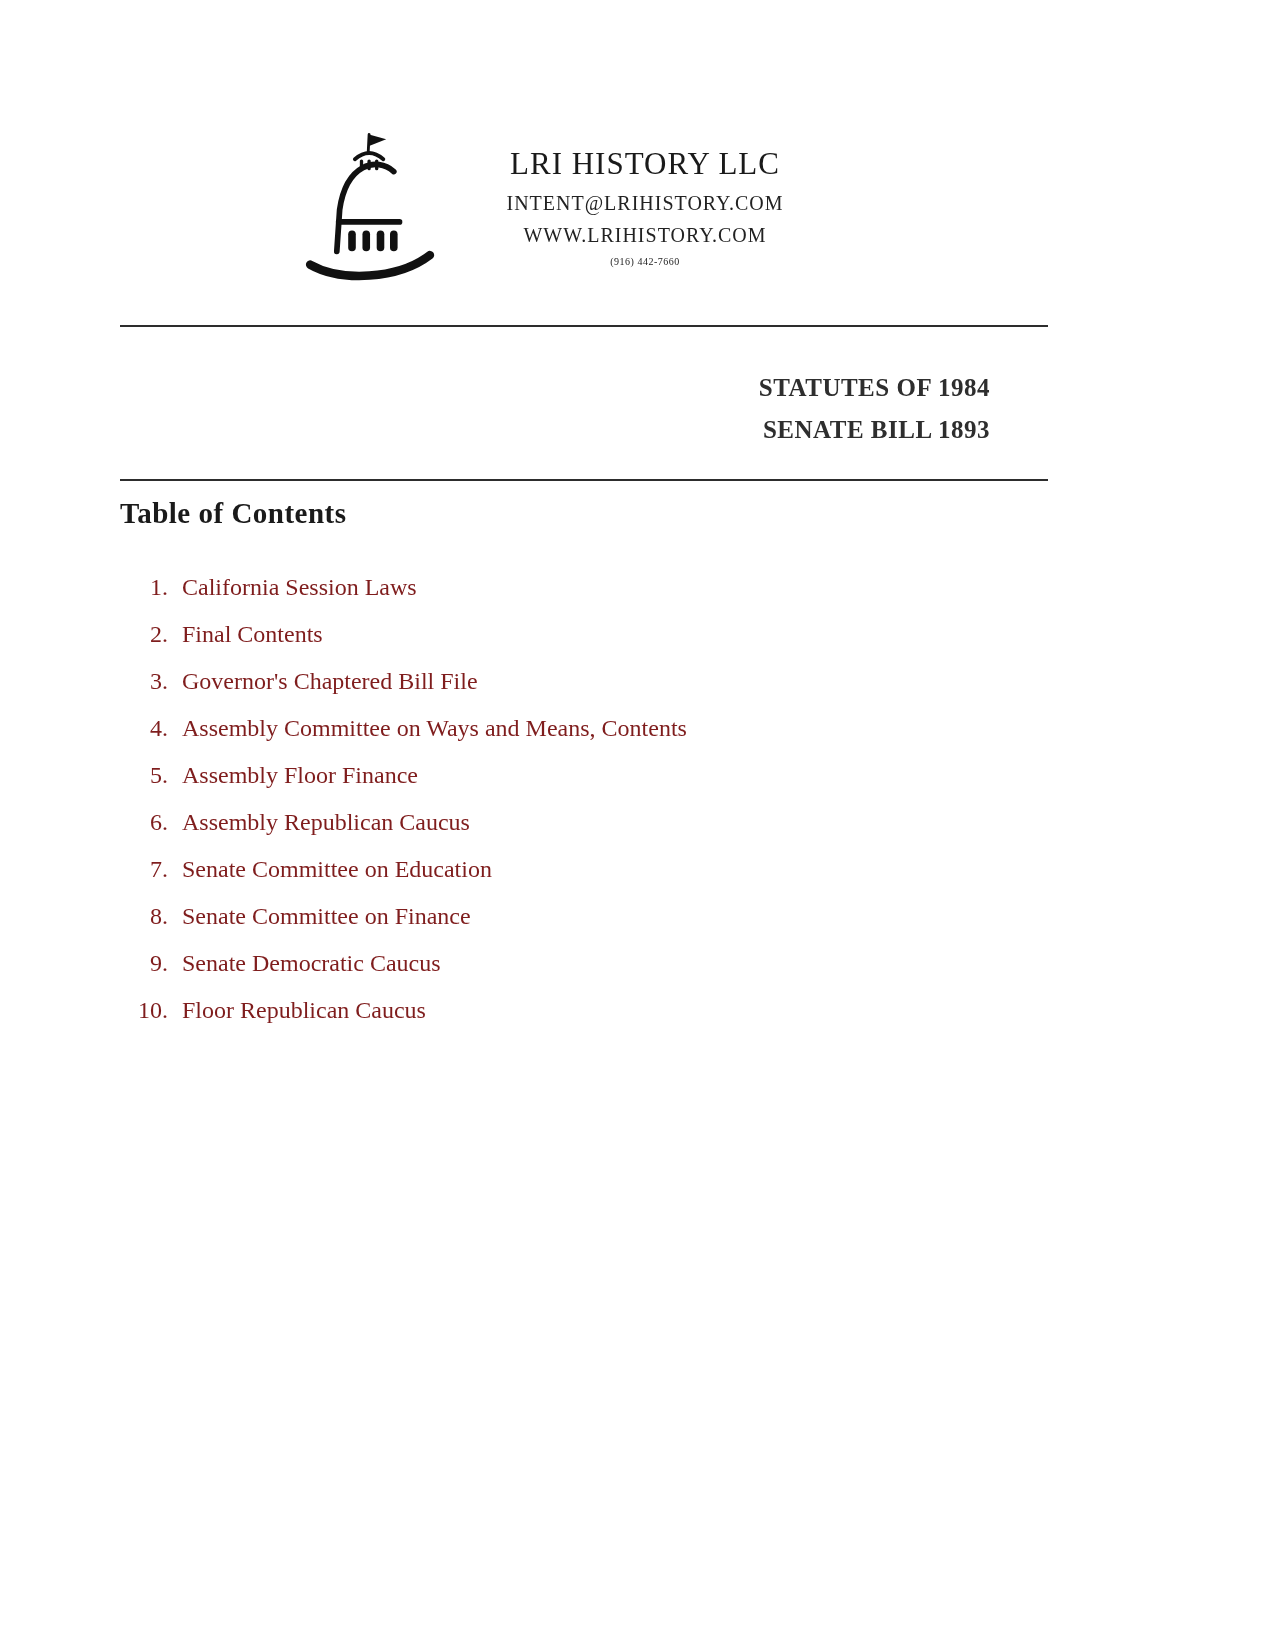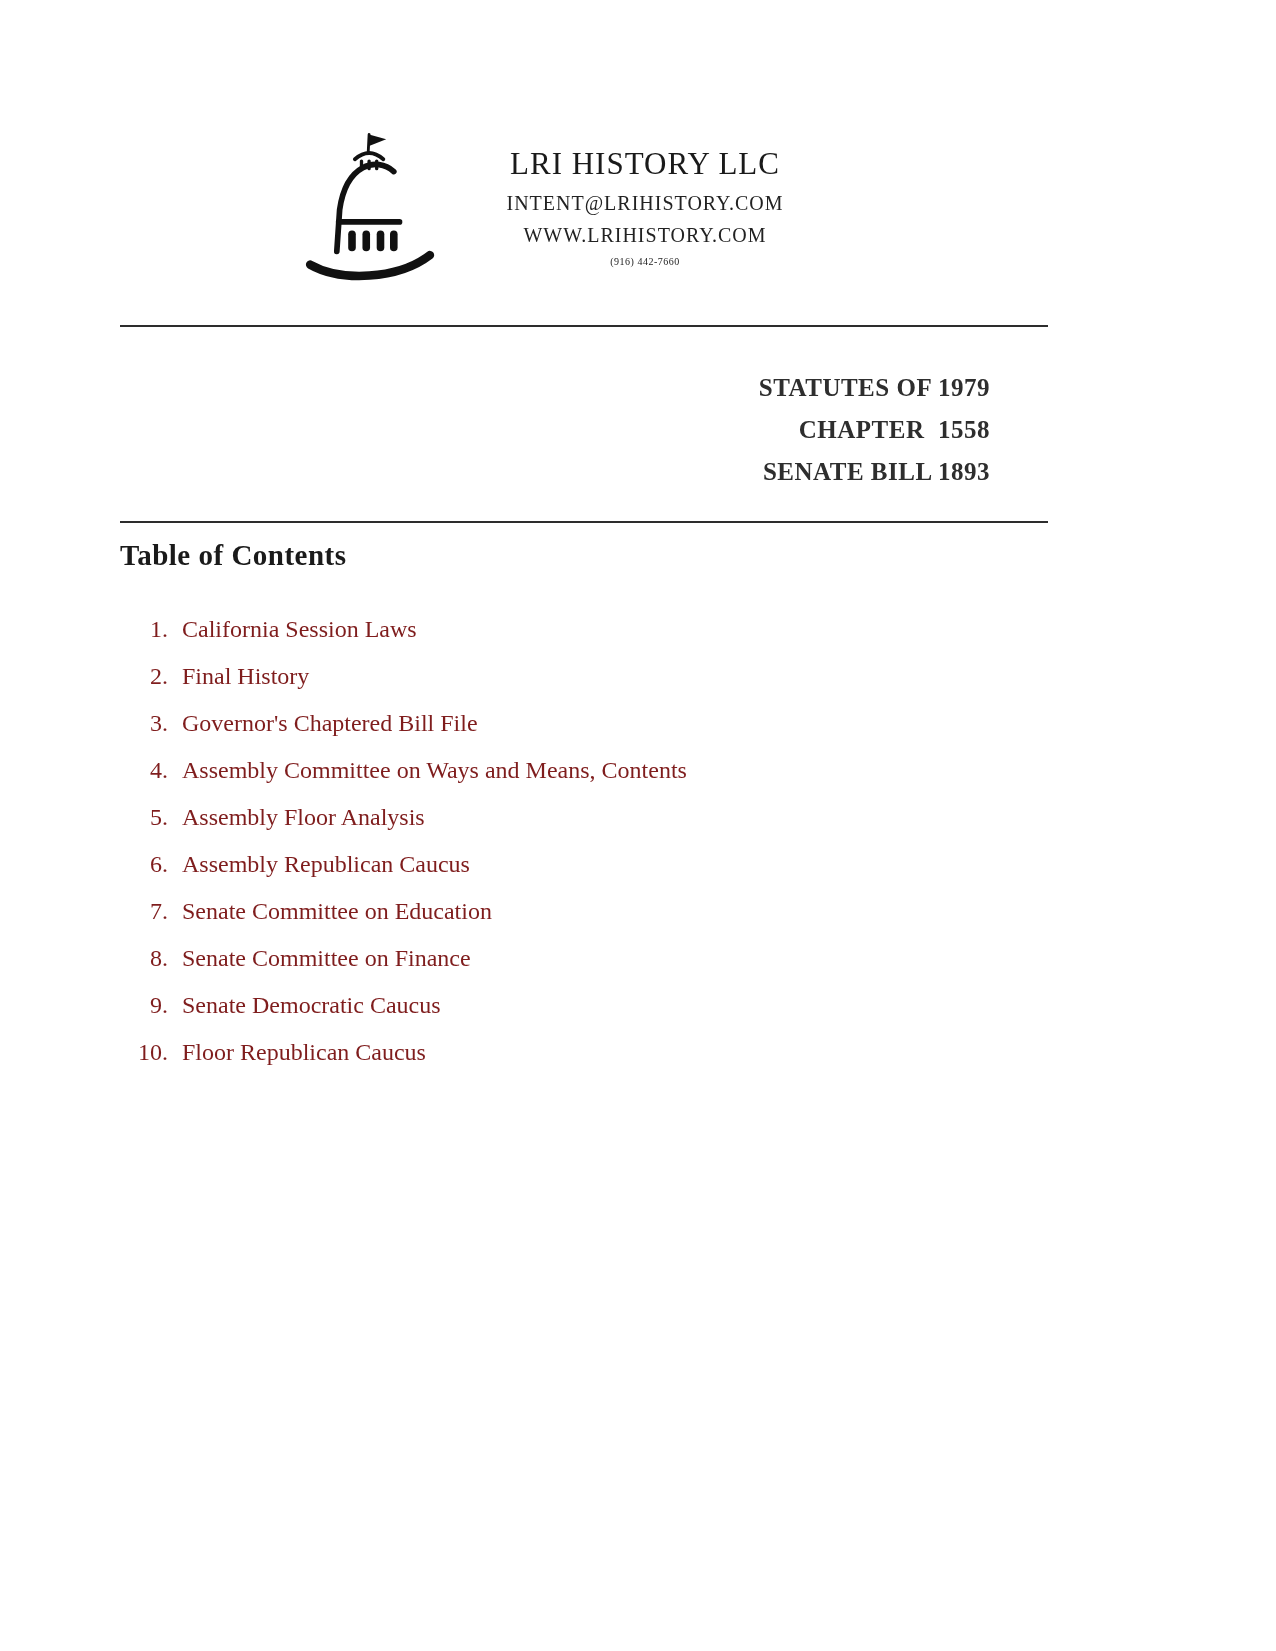--- a/index.html
+++ b/index.html
@@ -144,44 +144,43 @@
       <div class="company-name">LRI HISTORY LLC</div>
       <div class="contact-line">INTENT@LRIHISTORY.COM</div>
       <div class="contact-line">WWW.LRIHISTORY.COM</div>
       <div class="contact-line phone">(916) 442-7660</div>
     </div>
   </div>
 
   <hr class="rule rule-top">
 
   <div class="title-block">
-    <div class="title-line">STATUTES OF 1979</div>
-    <div class="title-line">CHAPTER  1558</div>
+    <div class="title-line">STATUTES OF 1984</div>
     <div class="title-line">SENATE BILL 1893</div>
   </div>
 
   <hr class="rule rule-mid">
 
   <h1 class="toc-heading">Table of Contents</h1>
 
   <ol class="toc-list">
     <li>
         <span>California Session Laws</span>
       </li>
     <li>
-        <span>Final History</span>
+        <span>Final Contents</span>
       </li>
     <li>
         <span>Governor's Chaptered Bill File</span>
       </li>
     <li>
         <span>Assembly Committee on Ways and Means, Contents</span>
       </li>
     <li>
-        <span>Assembly Floor Analysis</span>
+        <span>Assembly Floor Finance</span>
       </li>
     <li>
         <span>Assembly Republican Caucus</span>
       </li>
     <li>
         <span>Senate Committee on Education</span>
       </li>
     <li>
         <span>Senate Committee on Finance</span>
       </li>

